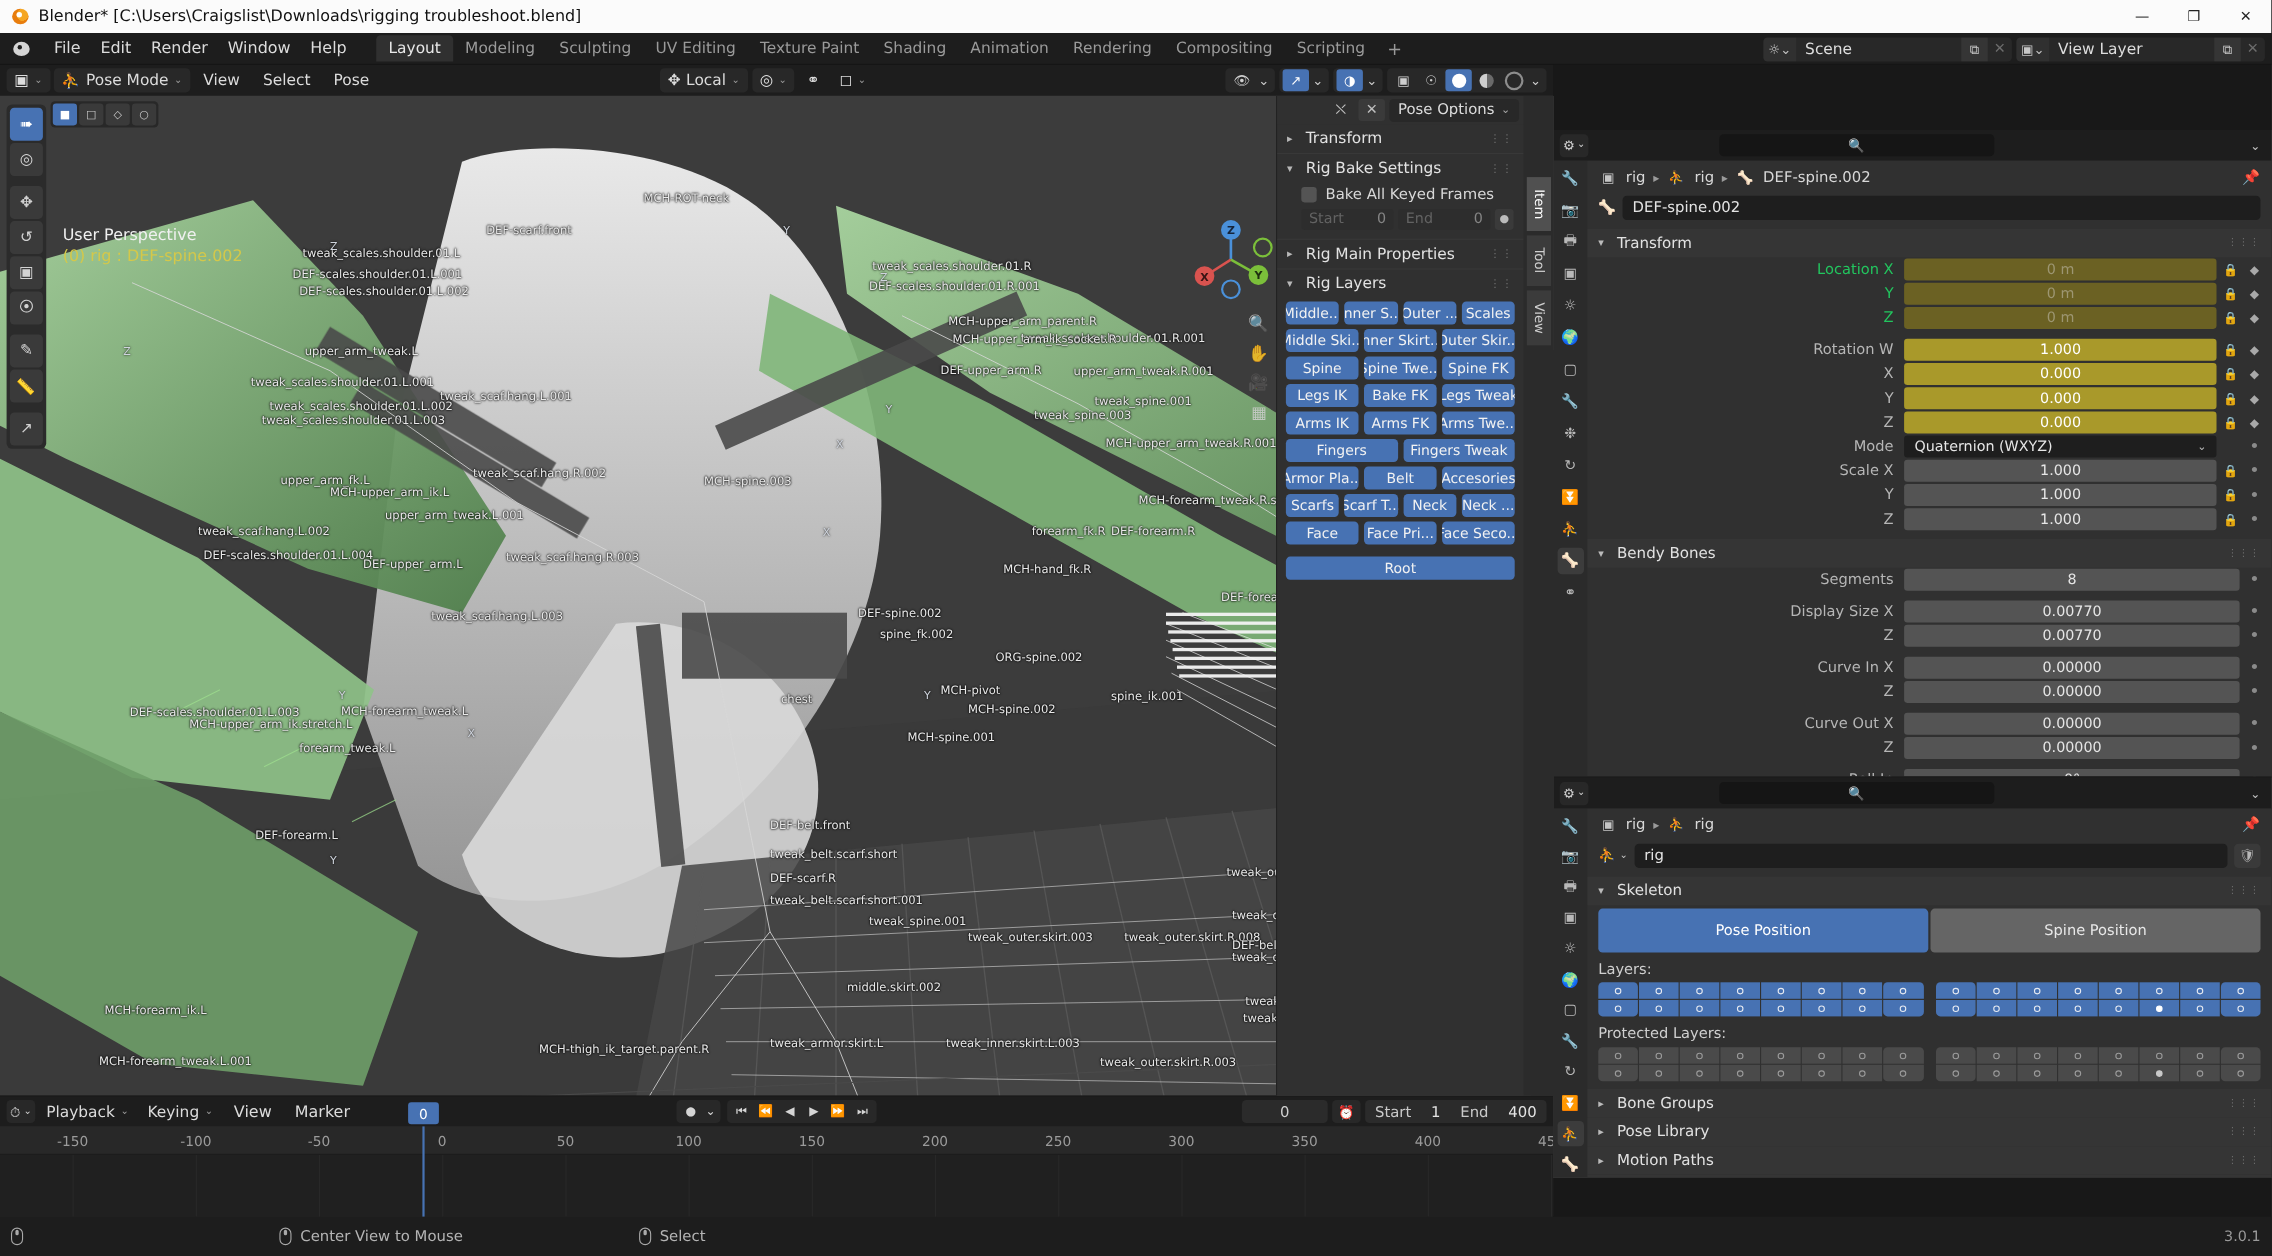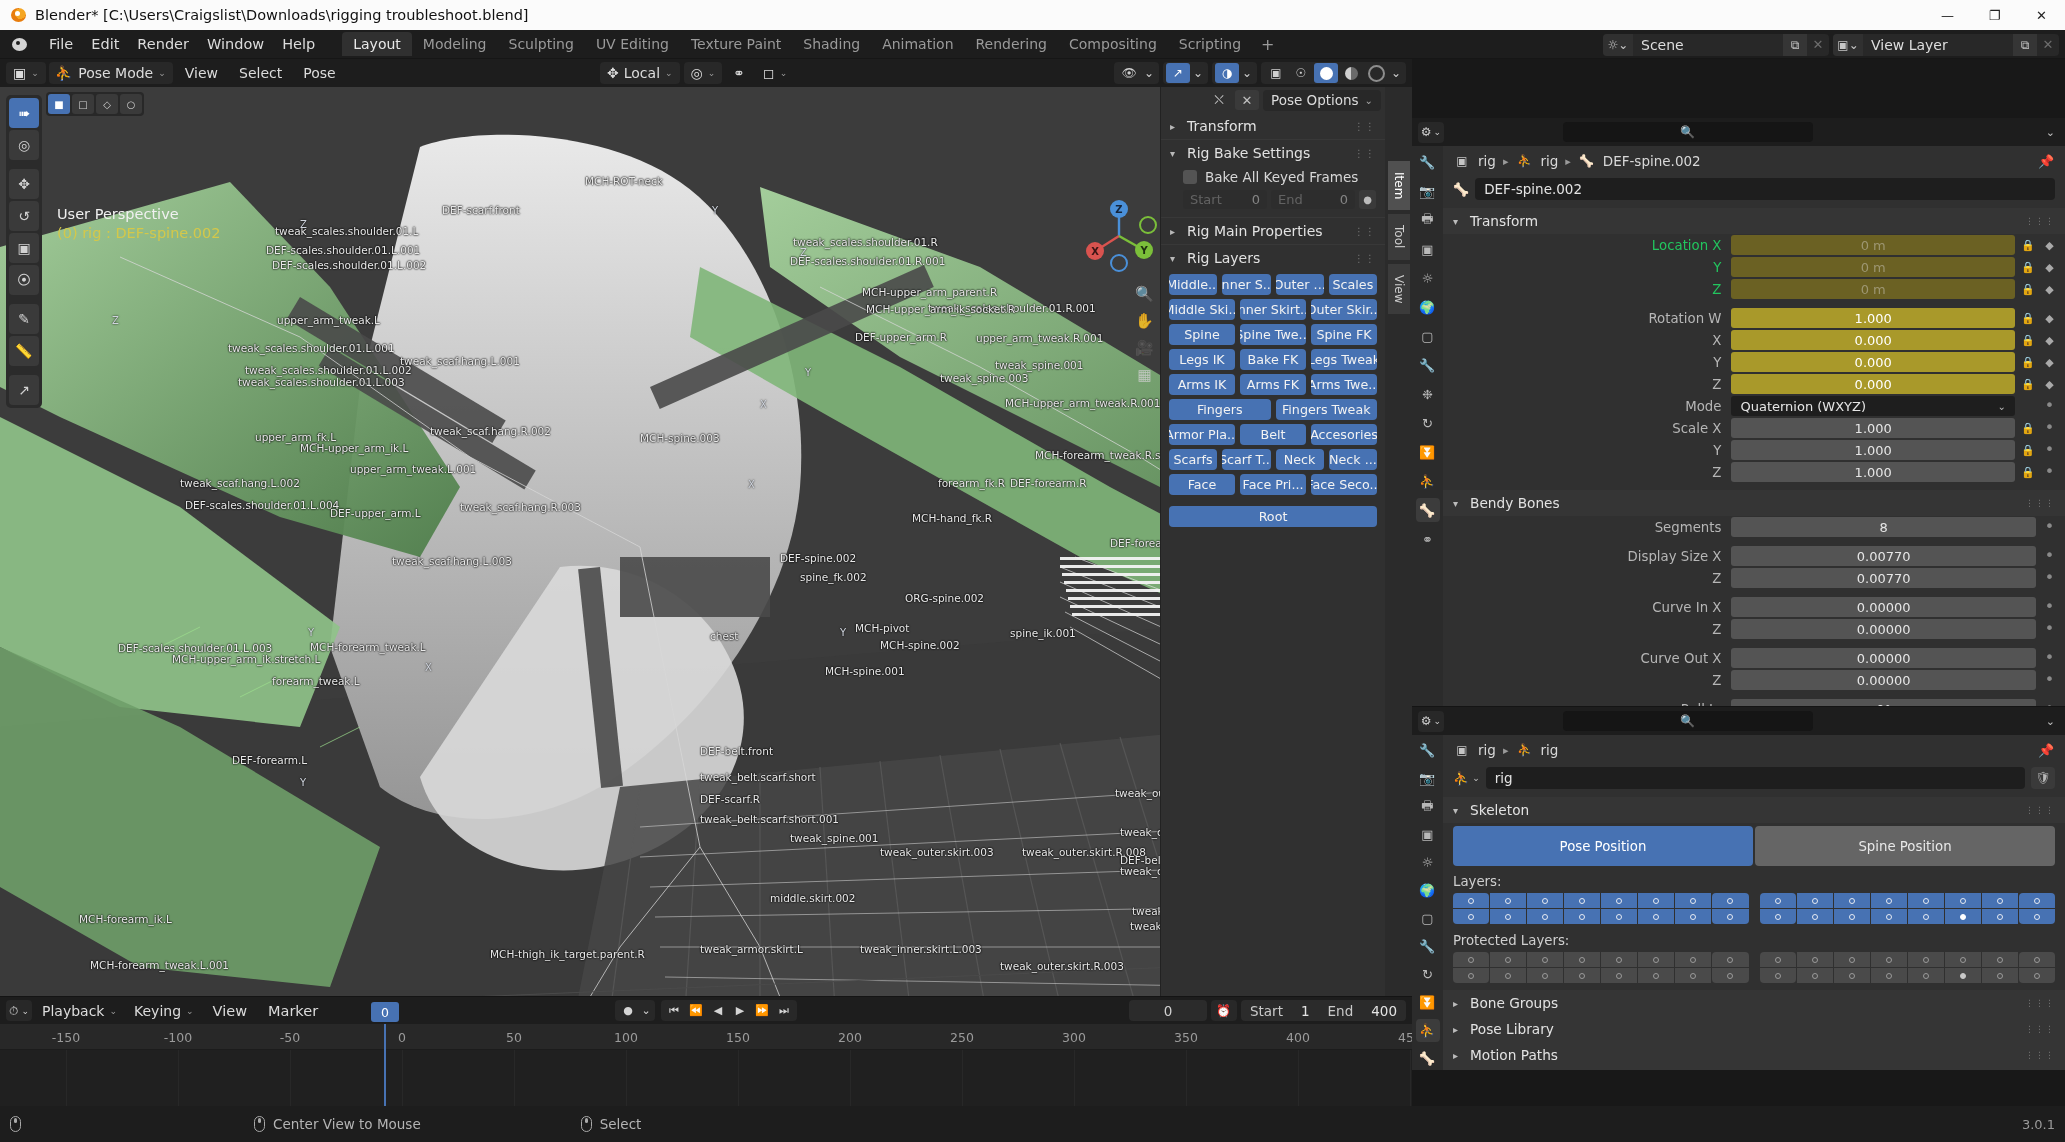--- a/index.html
+++ b/index.html
@@ -467,21 +467,21 @@
               <div class="bone-label" style="left: 1010px; top: 540px;">spine_ik.001</div>
               <div class="bone-label" style="left: 1190px; top: 538px;">DEF-forearm.R</div>
               <div class="bone-label" style="left: 1195px; top: 553px;">DEF-forearm.R.001</div>
               <div class="bone-label" style="left: 710px; top: 543px;">chest</div>
               <div class="bone-label" style="left: 825px; top: 578px;">MCH-spine.001</div>
               <div class="bone-label" style="left: 118px; top: 555px;">DEF-scales.shoulder.01.L.003</div>
               <div class="bone-label" style="left: 172px; top: 566px;">MCH-upper_arm_ik.stretch.L</div>
               <div class="bone-label" style="left: 272px; top: 588px;">forearm_tweak.L</div>
               <div class="bone-label" style="left: 310px; top: 554px;">MCH-forearm_tweak.L</div>
               <div class="bone-label" style="left: 232px; top: 667px;">DEF-forearm.L</div>
-              <div class="bone-label" style="left: 79px; top: 826px;">MCH-forearm_ik.L</div>
+              <div class="bone-label" style="left: 95px; top: 826px;">MCH-forearm_ik.L</div>
               <div class="bone-label" style="left: 90px; top: 872px;">MCH-forearm_tweak.L.001</div>
               <div class="bone-label" style="left: 490px; top: 861px;">MCH-thigh_ik_target.parent.R</div>
               <div class="bone-label" style="left: 700px; top: 684px;">tweak_belt.scarf.short</div>
               <div class="bone-label" style="left: 700px; top: 726px;">tweak_belt.scarf.short.001</div>
               <div class="bone-label" style="left: 700px; top: 658px;">DEF-belt.front</div>
               <div class="bone-label" style="left: 700px; top: 706px;">DEF-scarf.R</div>
               <div class="bone-label" style="left: 1115px; top: 700px;">tweak_outer.skirt.017</div>
               <div class="bone-label" style="left: 1120px; top: 739px;">tweak_outer.skirt.014</div>
               <div class="bone-label" style="left: 1120px; top: 778px;">tweak_outer.skirt.019</div>
               <div class="bone-label" style="left: 790px; top: 745px;">tweak_spine.001</div>

